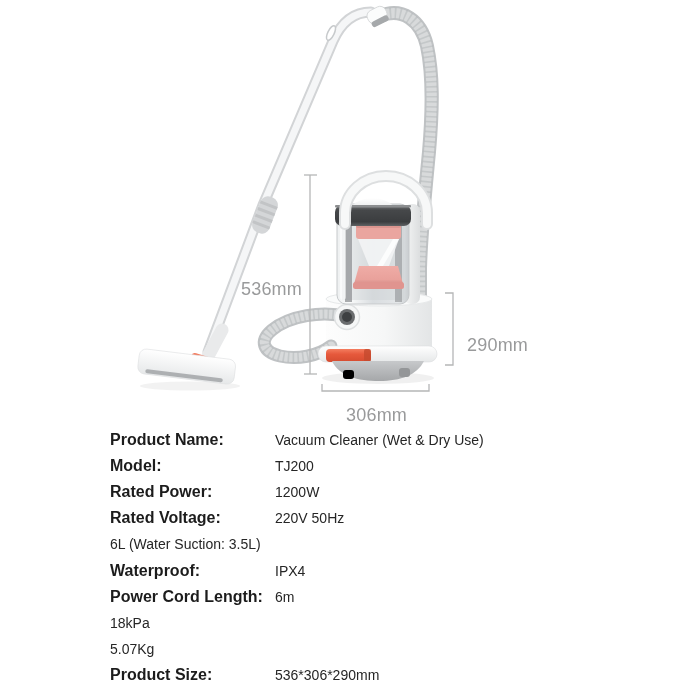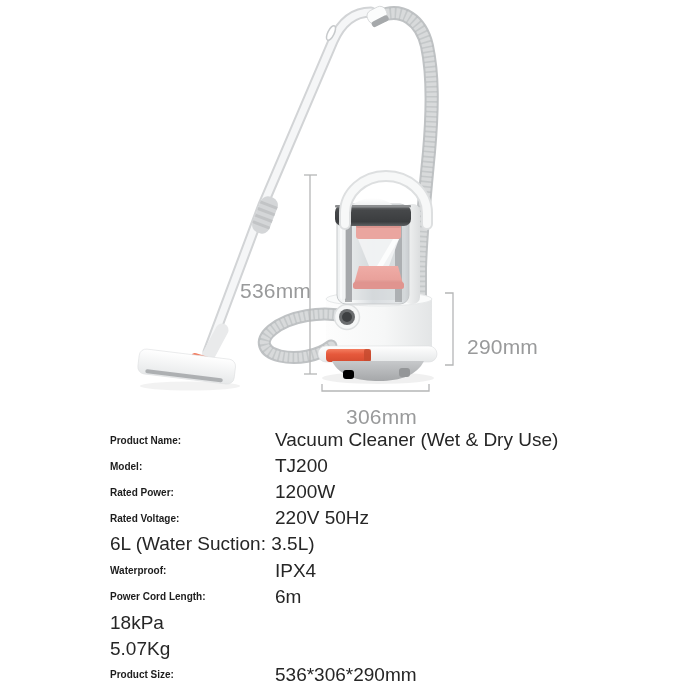--- a/index.html
+++ b/index.html
@@ -1,28 +1,28 @@
 <!DOCTYPE html>
 <html><head>
 <meta charset="utf-8">
 <style>
   html,body{margin:0;padding:0;background:#fff;}
   #page{position:relative;width:700px;height:700px;background:#ffffff;overflow:hidden;
         font-family:"Liberation Sans","DejaVu Sans",sans-serif;}
   #figure{position:absolute;left:0;top:0;width:700px;height:430px;}
   #figure svg{position:absolute;left:0;top:0;}
-  .dim{position:absolute;color:#999a9b;font-size:21px;letter-spacing:.2px;
+  .dim{position:absolute;color:#999a9b;font-size:18px;letter-spacing:.2px;
        font-family:"Liberation Sans","DejaVu Sans",sans-serif;}
   #dim-height{left:240px;top:279px;width:62px;text-align:right;}
   #dim-depth{left:467px;top:323px;width:70px;text-align:left;margin-top:12px;}
   #dim-width{left:346px;top:405px;width:70px;}
   #specs{position:absolute;left:110px;top:427px;width:480px;}
   .spec-row{display:flex;height:26.1px;align-items:center;}
-  .spec-label{width:165px;font-size:10px;font-weight:bold;color:#1c1c1c;}
-  .spec-value{font-size:19px;color:#262626;}
+  .spec-label{width:165px;font-size:16px;font-weight:bold;color:#1c1c1c;}
+  .spec-value{font-size:14px;color:#262626;}
 </style>
 </head>
 <body>
 
 <div id="page">
 
   <div id="figure">
     <svg width="700" height="430" viewBox="0 0 700 430">
       <defs>
         <linearGradient id="gBase" x1="0" y1="0" x2="1" y2="0">

